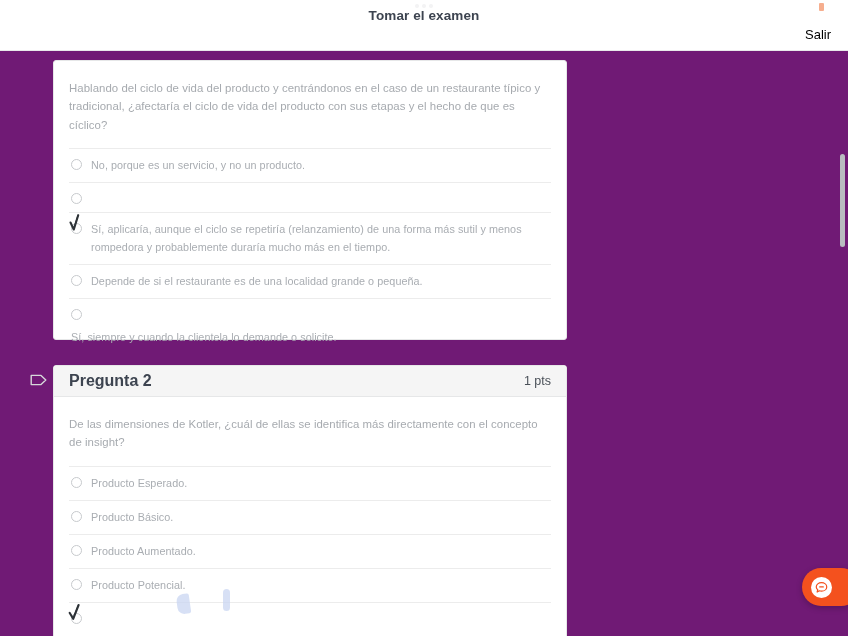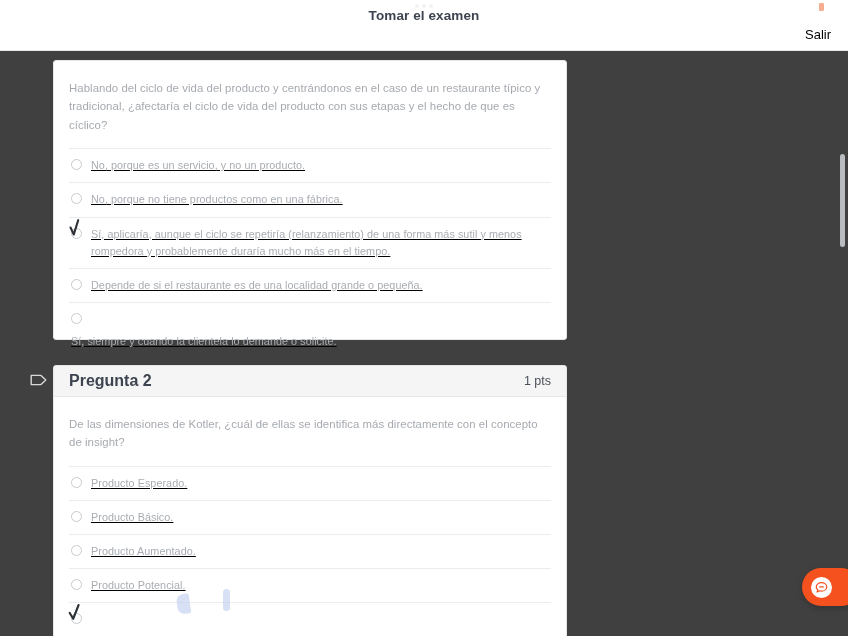--- a/index.html
+++ b/index.html
@@ -88,21 +88,21 @@
   }
   .rule.r1 { left: 55px;  height: 285px; }
   .rule.r2 { left: 566px; height: 285px; }
 
   
   .content {
     position: absolute;
     top: 51px; left: 0;
     width: 848px;
     height: 585px;
-    background: #404040;
+    background: #701a75;
   }
 
   
   .qcard {
     position: absolute;
     left: 53px;
     width: 514px;
     background: #ffffff;
     border: 1px solid #e6e7e8;
     border-radius: 3px;
@@ -133,21 +133,21 @@
 
   .qtext {
     font-size: 11.4px;
     line-height: 1.62;
     color: #a6aaaf;
     margin-bottom: 14px;
     letter-spacing: .05px;
   }
 
   
-  .answers { border-top: 1px solid #ececec; text-decoration: underline; }
+  .answers { border-top: 1px solid #ececec; }
 
   .answer {
     position: relative;
     display: flex;
     align-items: flex-start;
     gap: 9px;
     padding: 8px 4px 8px 2px;
     border-bottom: 1px solid #ececec;
     min-height: 30px;
   }
@@ -275,21 +275,20 @@
 
         <div class="answers">
 
           <div class="answer">
             <span class="radio"></span>
             <span class="answer-label">No, porque es un servicio, y no un producto.</span>
           </div>
 
           <div class="answer">
             <span class="radio"></span>
-            <span class="answer-label">No, porque no tiene productos como en una fábrica.</span>
           </div>
 
           <div class="answer">
             <span class="radio"></span>
             <span class="checkmark">
               <svg viewBox="0 0 22 26">
                 <path d="M5.5 13.5 L8.8 20.5 L13.2 6.2" fill="none" stroke="#2e3338" stroke-width="2.1" stroke-linecap="round" stroke-linejoin="round"></path>
                 <path d="M8.6 20.2 L12.9 6.6" fill="none" stroke="#2e3338" stroke-width="1.1" stroke-linecap="round"></path>
               </svg>
             </span>

